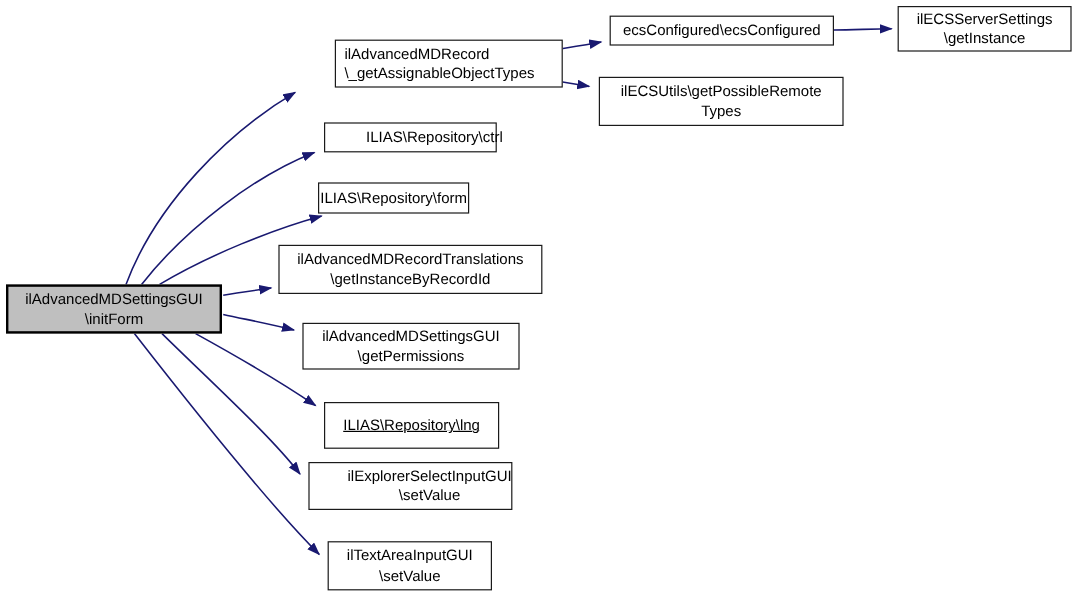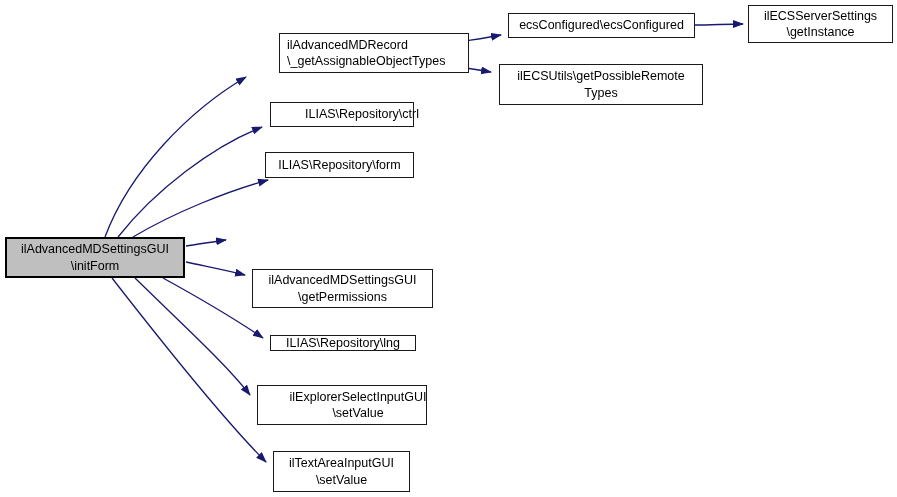--- a/index.html
+++ b/index.html
@@ -75,27 +75,29 @@
   </svg>
 
   <div class="node highlight" style="left:5px; top:237px; width:180px; height:41px;">ilAdvancedMDSettingsGUI
 \initForm</div>
 
   <div class="node left-align" style="left:247px; top:33px; width:190px; height:40px;">ilAdvancedMDRecord
 \_getAssignableObjectTypes</div>
 
   <div class="node" style="left:270px; top:102px; width:144px; height:25px;padding-left:44px;">ILIAS\Repository\ctrl</div>
 
-  <div class="node" style="left:265px; top:152px; width:149px; height:26px;">ILIAS\Repository\form</div>
+  <div class="node" style="left:265px; top:152px; width:126px; height:26px;">ILIAS\Repository\form</div>
 
+  <div class="node" style="left:232px; top:204px; width:220px; height:41px;">ilAdvancedMDRecordTranslations
+\getInstanceByRecordId</div>
 
   <div class="node" style="left:252px; top:269px; width:181px; height:39px;">ilAdvancedMDSettingsGUI
 \getPermissions</div>
 
-  <div class="node" style="left:270px; top:335px; width:146px; height:16px;">ILIAS\Repository\lng</div>
+  <div class="node" style="left:270px; top:335px; width:146px; height:39px;text-decoration:underline;">ILIAS\Repository\lng</div>
 
   <div class="node" style="left:257px; top:385px; width:170px; height:40px;padding-left:36px;">ilExplorerSelectInputGUI
 \setValue</div>
 
   <div class="node" style="left:273px; top:451px; width:137px; height:41px;">ilTextAreaInputGUI
 \setValue</div>
 
   <div class="node" style="left:508px; top:13px; width:187px; height:25px;">ecsConfigured\ecsConfigured</div>
 
   <div class="node" style="left:499px; top:64px; width:204px; height:41px;">ilECSUtils\getPossibleRemote

